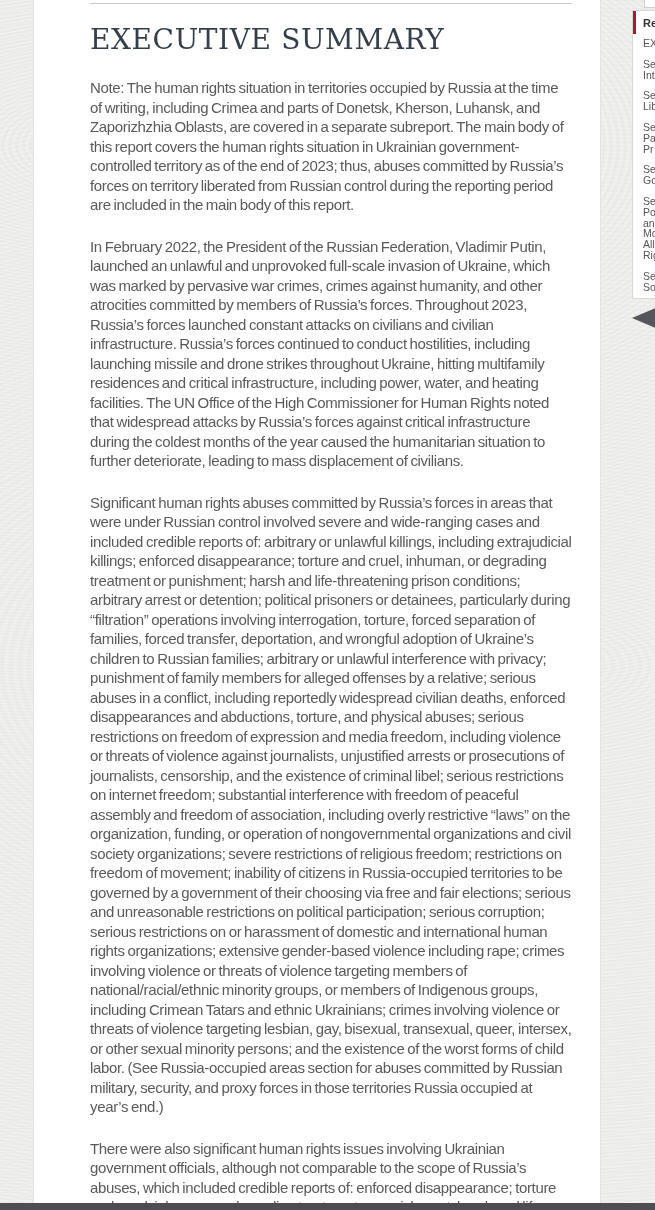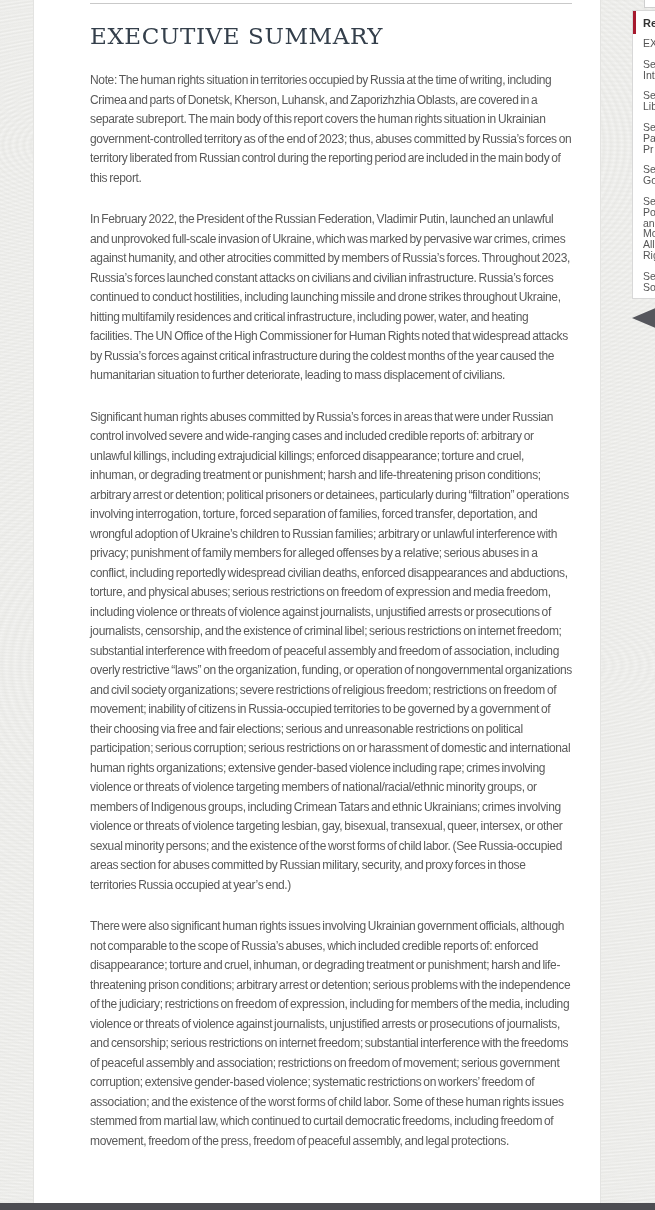--- a/index.html
+++ b/index.html
@@ -17,26 +17,26 @@
     border-left:1px solid #e3e3e1;border-right:1px solid #e3e3e1;
     box-sizing:border-box;
     padding:0 29px 0 56px;
   }
   .top-divider{
     margin-top:3px;border-top:1px solid #c9c9c9;height:0;width:482px;
   }
   h1.page-title{
     margin:19px 0 0 0;
     font-family:"DejaVu Serif","Liberation Serif",serif;
-    font-weight:500;font-size:23px;letter-spacing:0.6px;
+    font-weight:500;font-size:28px;letter-spacing:0.6px;
     color:#343f4b;
   }
   .body-text p{
     width:482px;margin:22px 0 0 0;
-    font-size:12px;line-height:19.5px;
+    font-size:15px;line-height:19.5px;
     letter-spacing:-0.35px;word-spacing:-1px;
     color:#5a5a5a;
   }
   .sidebar{
     position:absolute;left:632px;top:10px;width:200px;
     background:#ffffff;border:1px solid #d8d8d8;box-sizing:border-box;
   }
   .sidebar-header{
     border-left:3px solid #a6192e;
     padding:6px 8px 5px 7px;

